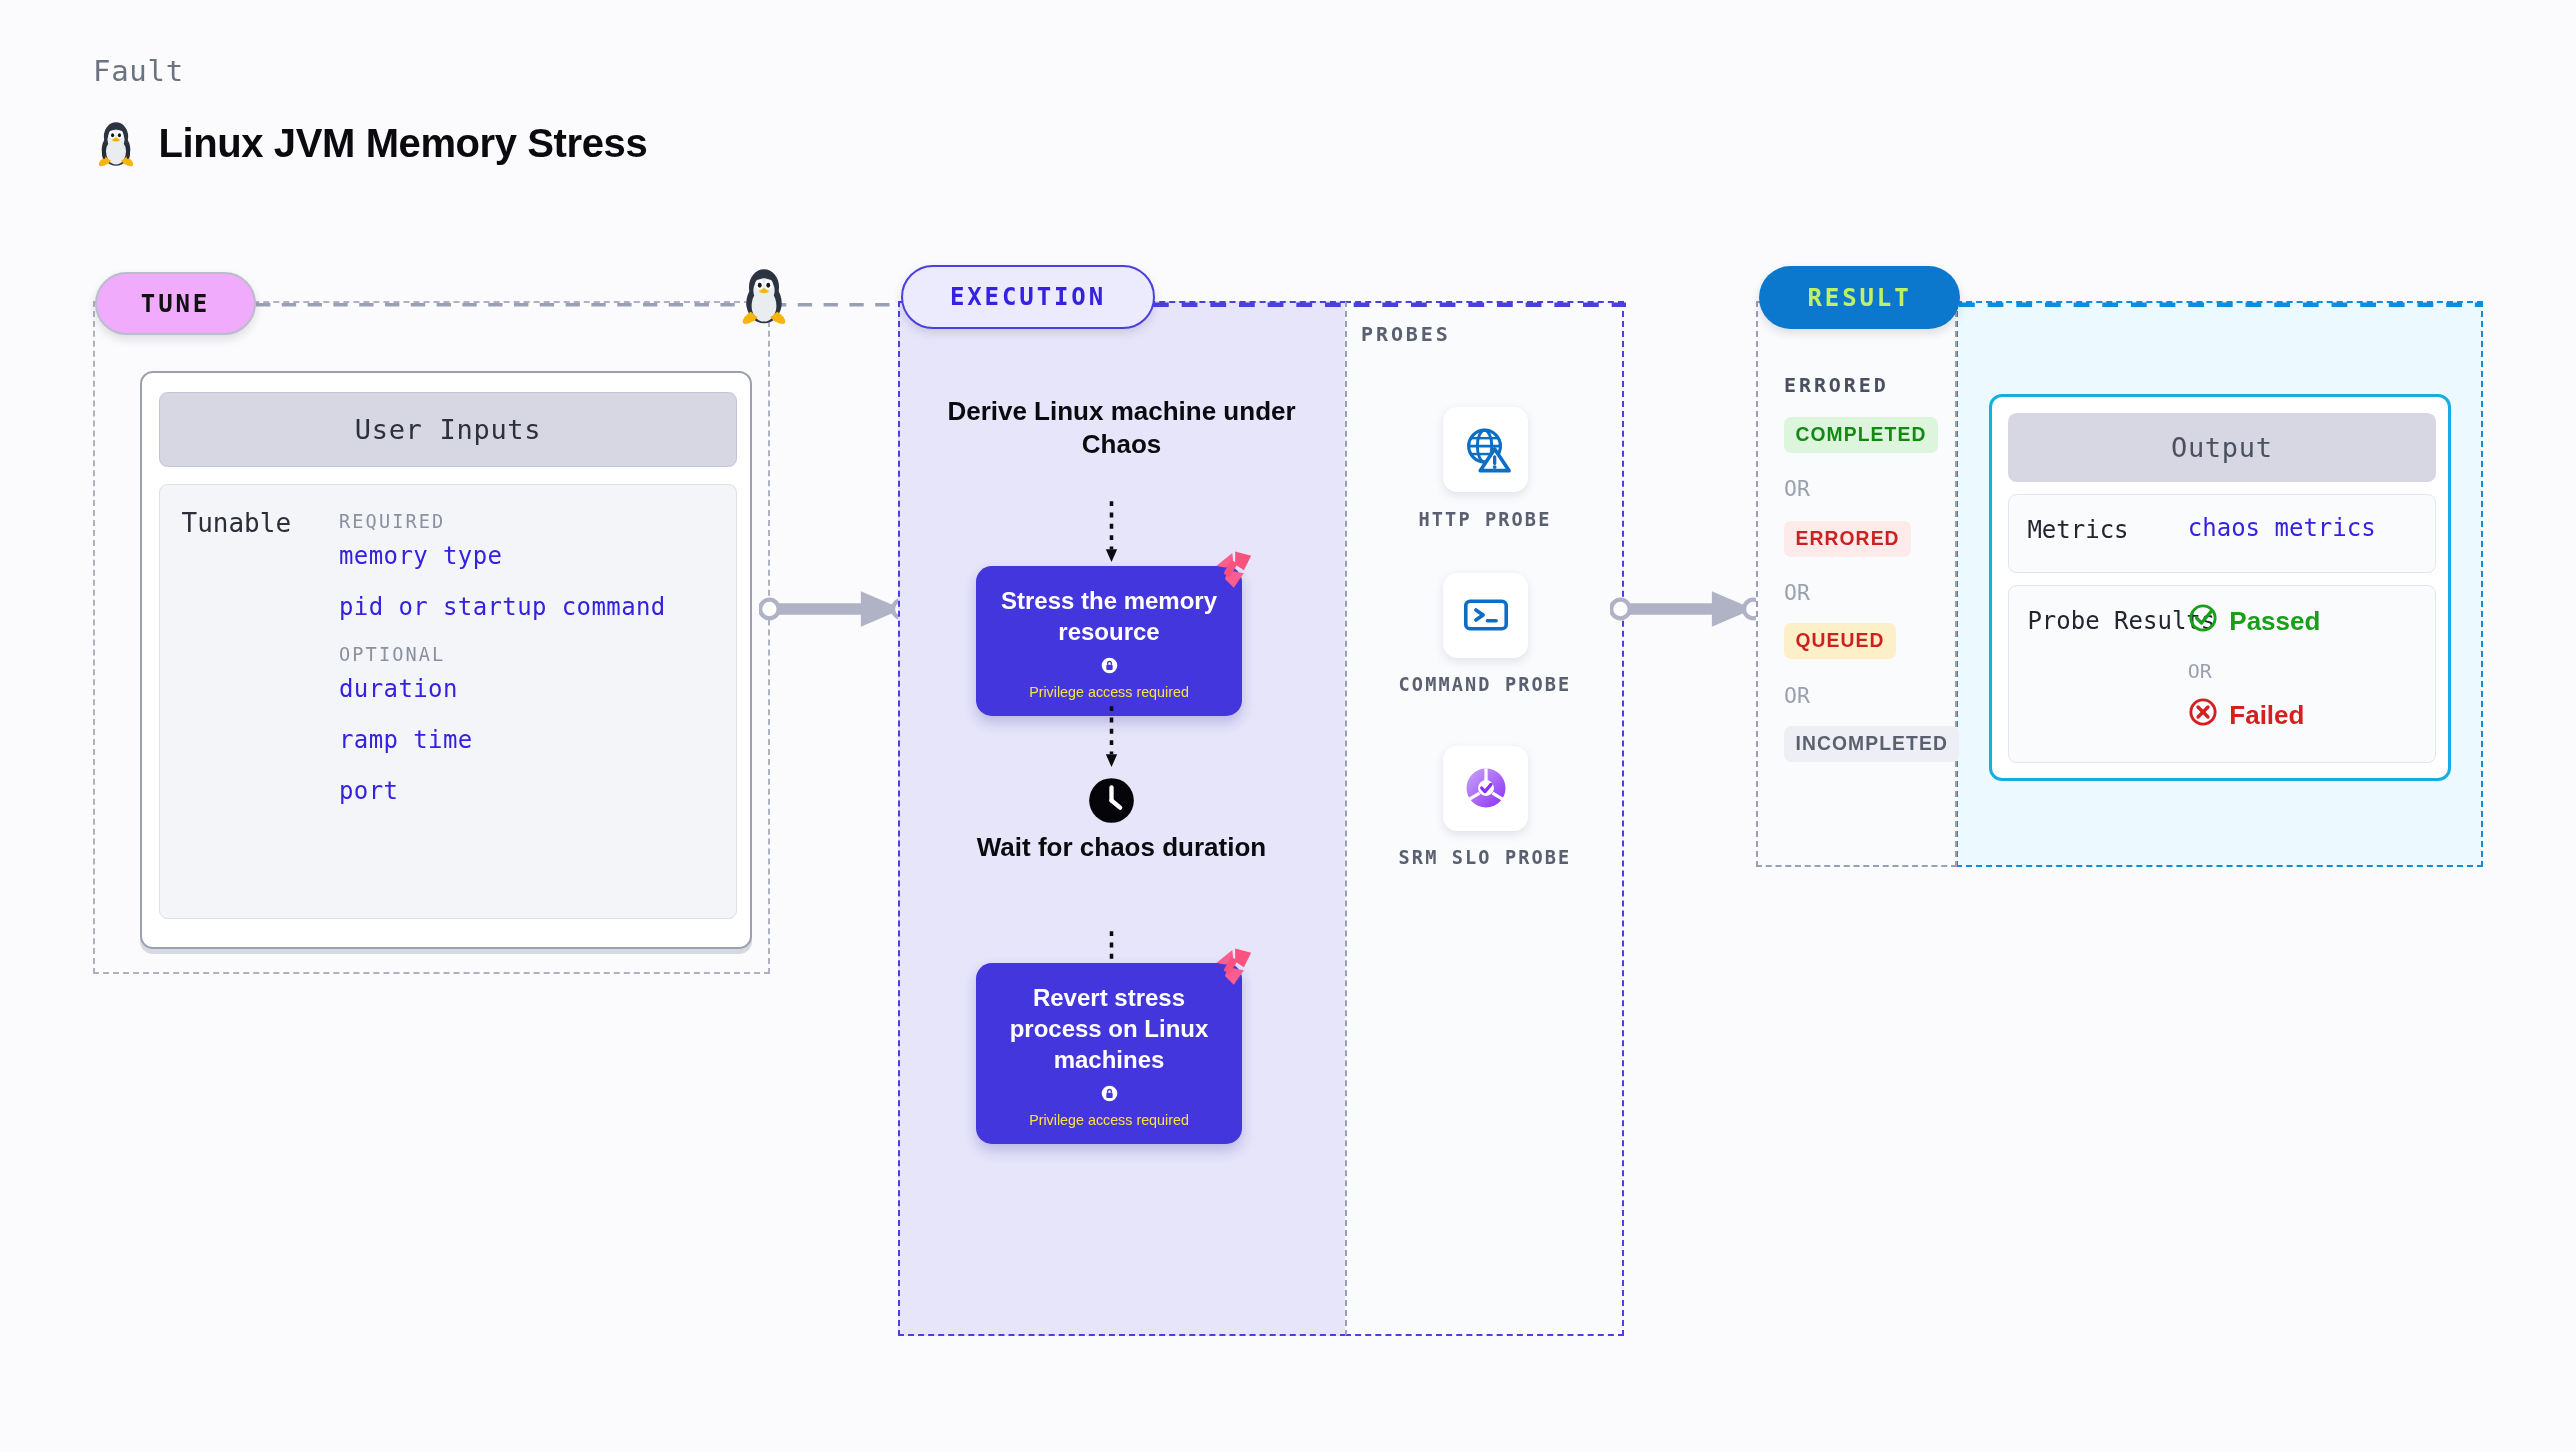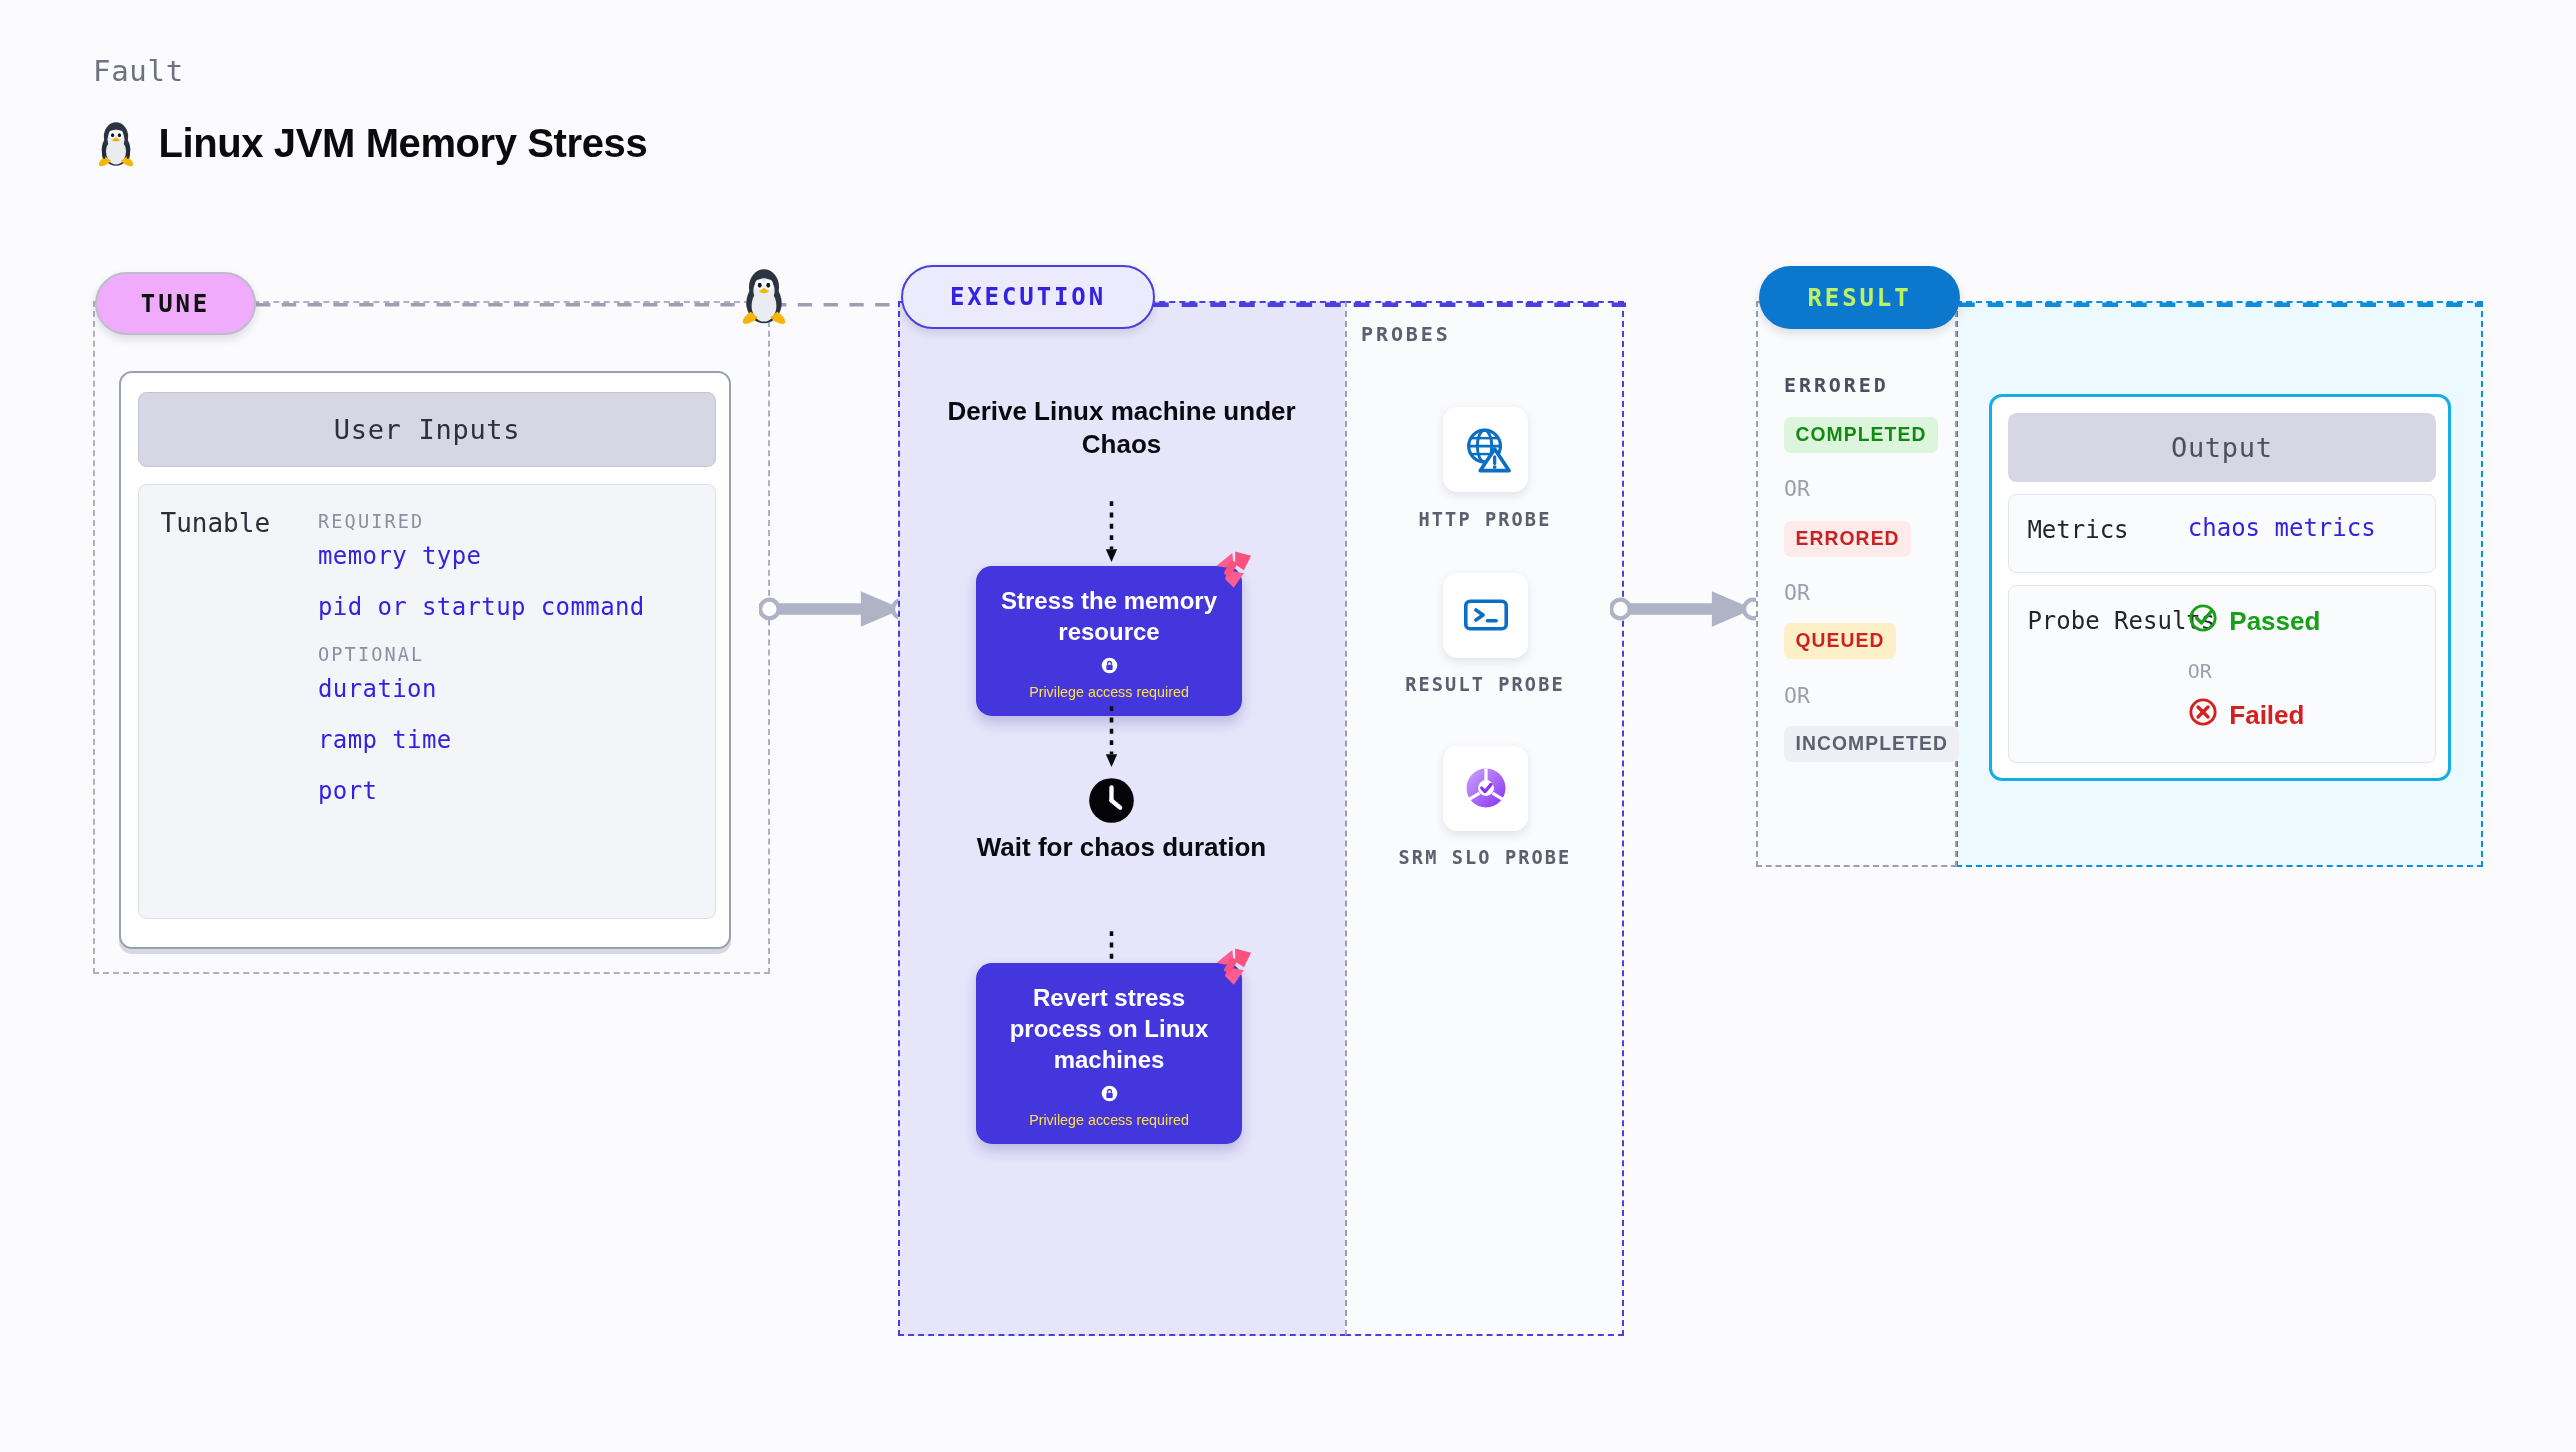--- a/index.html
+++ b/index.html
@@ -48,21 +48,21 @@
   #tune-region {
     left: 93px; top: 301px; width: 677px; height: 673px;
     border: 2.1px dashed #aeb2c0;
     background: transparent;
   }
   #tune-pill {
     left: 95px; top: 272px; width: 161px; height: 63px;
     background: #f0abfc; border: 2.1px solid #b9bdcc; color: #111;
   }
   #tune-card {
-    position: absolute; left: 119px; top: 371px;
+    position: absolute; left: 140px; top: 371px;
     width: 612px; height: 578px;
     background: #fff; border: 2.1px solid #9ba0b0;
     border-radius: 13px;
     box-shadow: 0 5px 0 rgba(150,155,170,.35);
   }
   #user-inputs-header {
     position: absolute; left: 17px; top: 18.6px; width: 578px; height: 75px;
     background: #d6d7e3; border: 1.4px solid #c3c5d6; border-radius: 8.6px;
     display: flex; align-items: center; justify-content: center;
     font-family: "DejaVu Sans Mono", monospace;
@@ -399,21 +399,21 @@
 
 <div class="probe-tile" style="top:573px;">
   <span>
     <svg width="52" height="52" viewBox="0 0 72 72">
       <rect x="8" y="17" width="56" height="38" rx="6" fill="none" stroke="#0d6fc4" stroke-width="5"></rect>
       <polyline points="22,29 32,36 22,43" fill="none" stroke="#0d6fc4" stroke-width="5" stroke-linecap="round" stroke-linejoin="round"></polyline>
       <line x1="38" y1="44" x2="50" y2="44" stroke="#0d6fc4" stroke-width="5" stroke-linecap="round"></line>
     </svg>
   </span>
 </div>
-<div class="probe-caption" style="top:672px;">RESULT PROBE</div>
+<div class="probe-caption" style="top:672px;">COMMAND PROBE</div>
 
 <div class="probe-tile" style="top:746px;">
   <span>
     <svg width="52" height="52" viewBox="0 0 72 72">
       <defs>
         <linearGradient id="slograd" x1="0" y1="0" x2="1" y2="1">
           <stop offset="0%" stop-color="#c9a6fb"></stop>
           <stop offset="100%" stop-color="#8b2ff5"></stop>
         </linearGradient>
       </defs>

